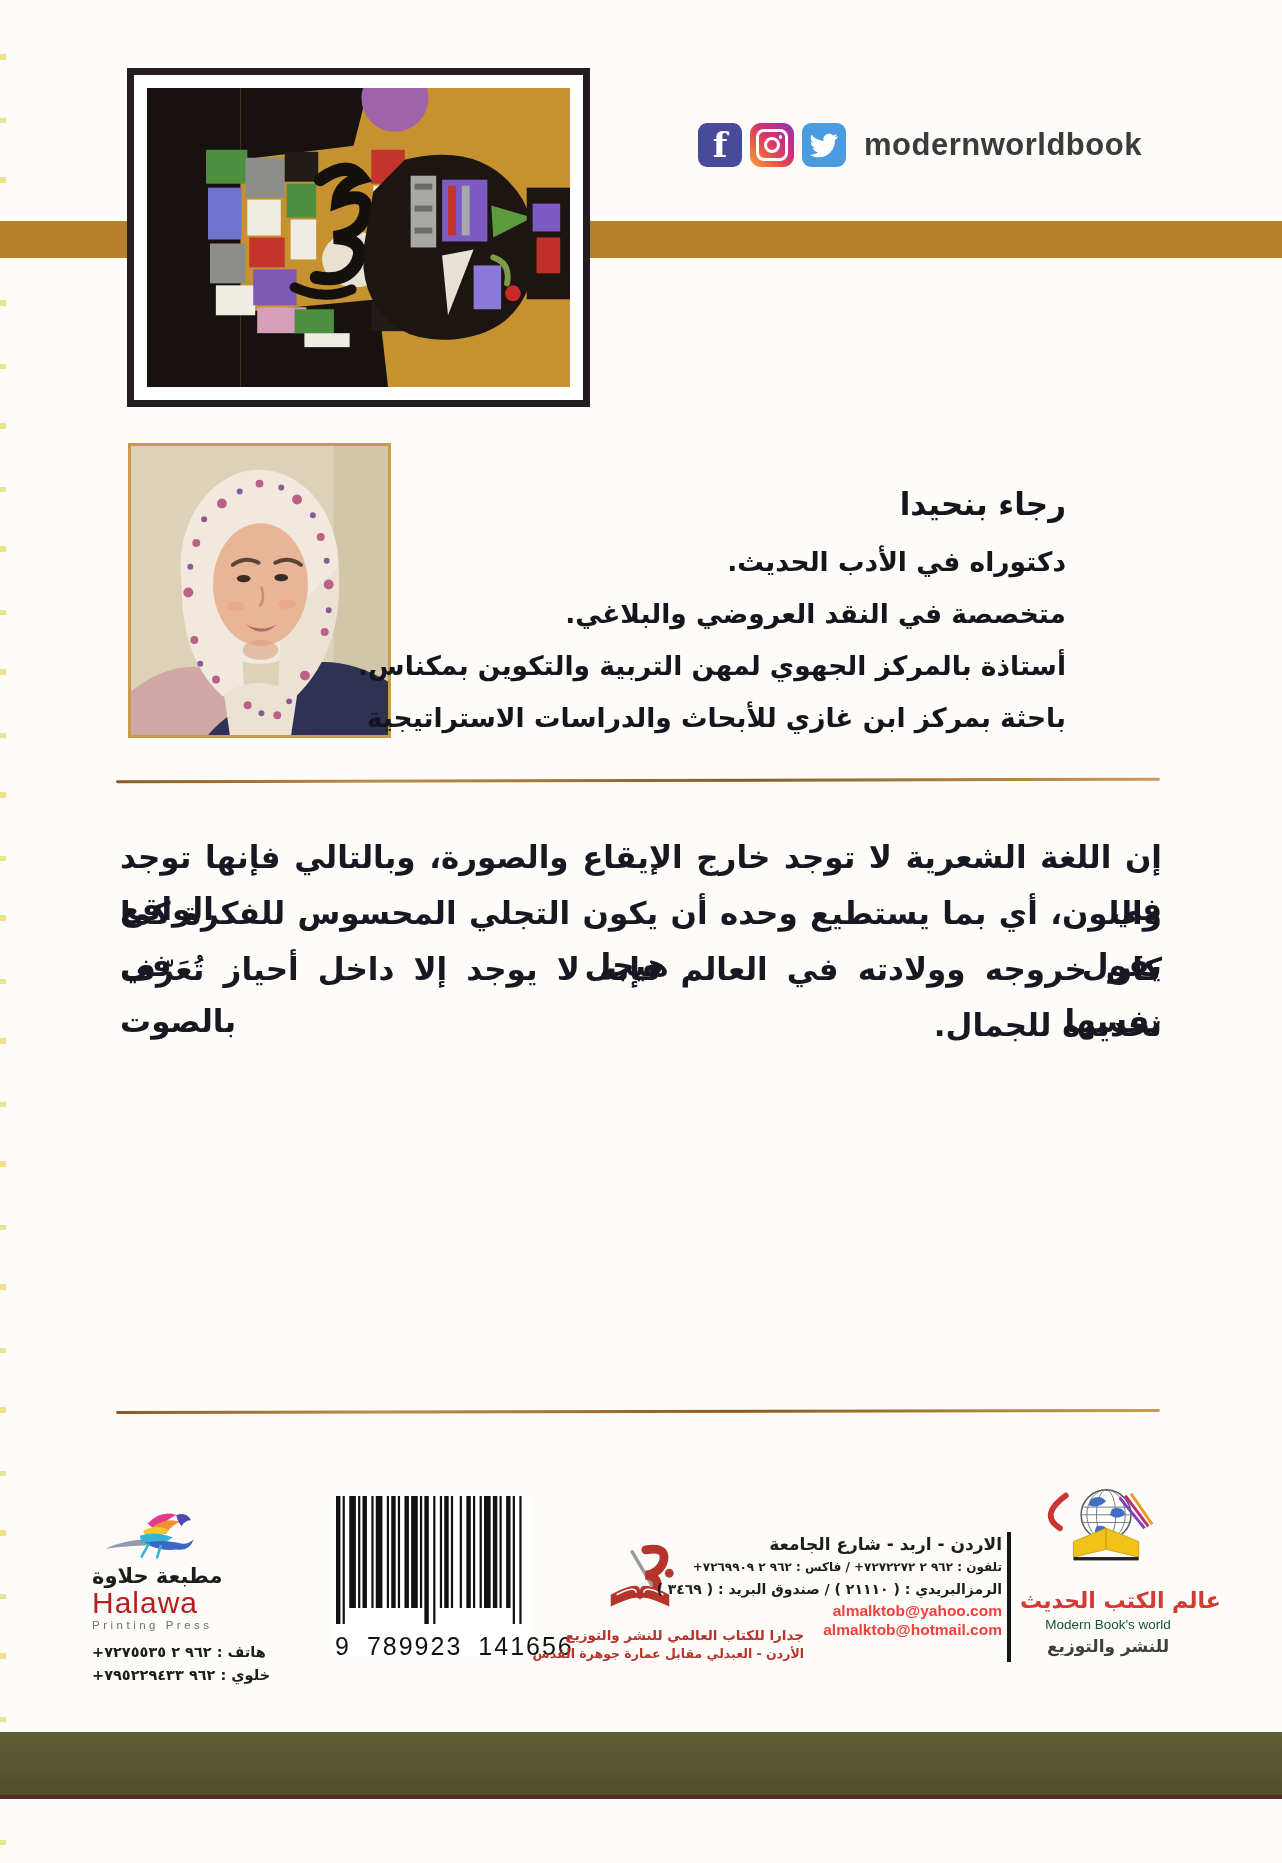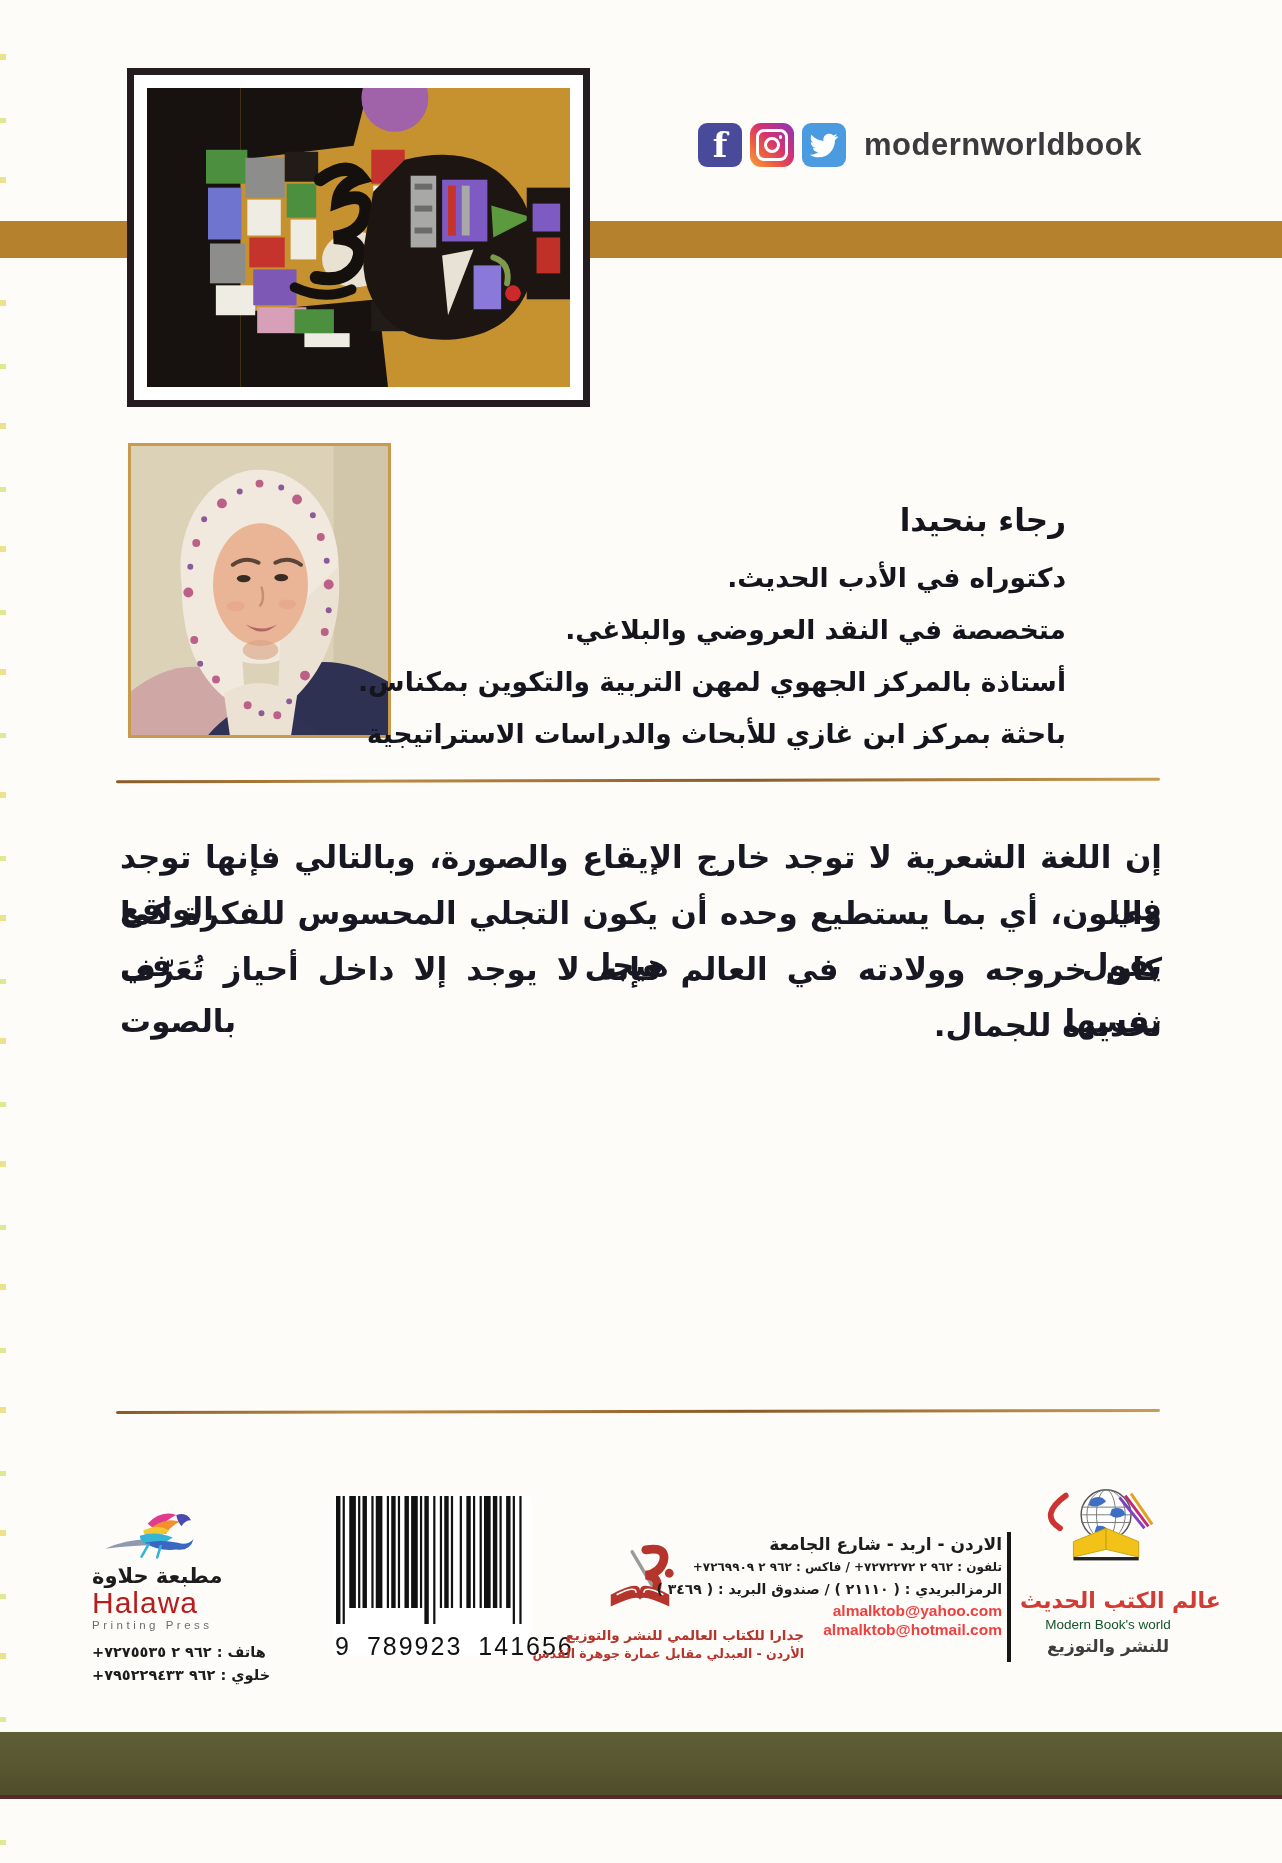--- a/index.html
+++ b/index.html
@@ -28,21 +28,21 @@
   .ig .lens{position:absolute;left:50%;top:50%;width:10px;height:10px;border:3px solid #fff;border-radius:50%;transform:translate(-50%,-50%);}
   .ig .dot{position:absolute;right:3px;top:3px;width:3.5px;height:3.5px;background:#fff;border-radius:50%;}
   .tw{background:#4a9be0;}
   .handle{font-family:"Liberation Sans",sans-serif;font-weight:bold;font-size:31px;color:#3b3b3d;letter-spacing:.5px;margin-left:10px;}
 
   
   .photo{left:128px;top:443px;width:263px;height:295px;border:3px solid #c79a4e;box-sizing:border-box;background:#dbd2b8;}
   .photo svg{width:100%;height:100%;display:block;}
 
   
-  .bio{right:216px;top:500px;width:660px;direction:rtl;text-align:right;color:#15151d;}
+  .bio{right:216px;top:484px;width:660px;direction:rtl;text-align:right;color:#15151d;}
   .bio .name{font-size:31px;font-weight:700;line-height:40px;margin-bottom:12px;}
   .bio .bline{font-size:26.5px;font-weight:700;line-height:52px;white-space:nowrap;}
 
   
   .rule{height:3px;border-radius:2px;background:linear-gradient(90deg,#8a5a26,#bc8c46 25%,#8a5a26 60%,#c99d56 100%);}
   .rule1{left:116px;top:779px;width:1044px;transform:rotate(-.15deg);}
   .rule2{left:116px;top:1410px;width:1044px;transform:rotate(-.1deg);}
 
   
   .blurb{left:120px;top:831px;width:1042px;direction:rtl;color:#181823;}

